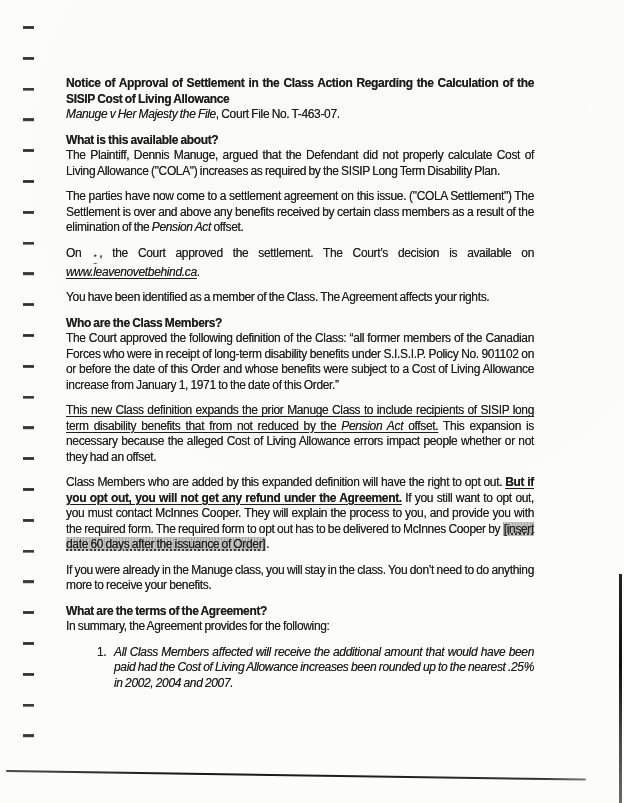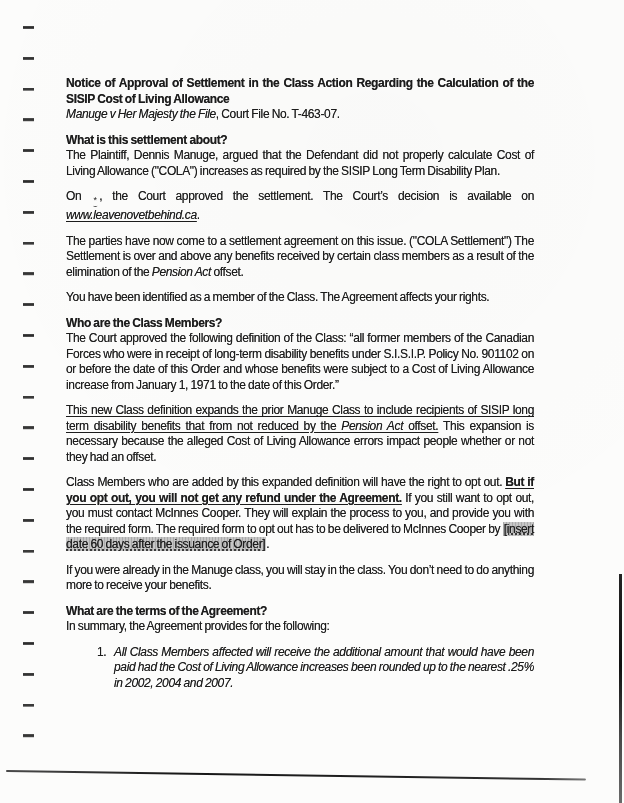--- a/index.html
+++ b/index.html
@@ -72,32 +72,32 @@
 <div class="binder-marks"></div>
 
 <div class="page">
 
   <p class="heading">Notice of Approval of Settlement in the Class Action Regarding the Calculation of the SISIP Cost of Living Allowance</p>
 
   <p class="case-line mb">
     <span class="it">Manuge v Her Majesty the File</span><span>, Court File No. T-463-07.</span>
   </p>
 
-  <p class="heading">What is this settlement about?</p>
+  <p class="heading">What is this available about?</p>
   <p class="mb">The Plaintiff, Dennis Manuge, argued that the Defendant did not properly calculate Cost of Living Allowance ("COLA") increases as required by the SISIP Long Term Disability Plan.</p>
+
+  <p class="mb">
+    <span>The parties have now come to a settlement agreement on this issue. ("COLA Settlement") The Settlement is over and above any benefits received by certain class members as a result of the elimination of the </span><span class="it">Pension Act</span><span> offset.</span>
+  </p>
 
   <p class="mb">
     <span>On </span><span class="mark">
         <span class="t">*</span>
         <span class="b">⌣</span>
       </span><span>, the Court approved the settlement. The Court’s decision is available on </span><span class="url">www.leavenovetbehind.ca</span><span>.</span>
-  </p>
-
-  <p class="mb">
-    <span>The parties have now come to a settlement agreement on this issue. ("COLA Settlement") The Settlement is over and above any benefits received by certain class members as a result of the elimination of the </span><span class="it">Pension Act</span><span> offset.</span>
   </p>
 
   <p class="mb">You have been identified as a member of the Class. The Agreement affects your rights.</p>
 
   <p class="heading">Who are the Class Members?</p>
   <p class="mb">The Court approved the following definition of the Class: “all former members of the Canadian Forces who were in receipt of long-term disability benefits under S.I.S.I.P. Policy No. 901102 on or before the date of this Order and whose benefits were subject to a Cost of Living Allowance increase from January 1, 1971 to the date of this Order.”</p>
 
   <p class="mb">
     <span class="u">This new Class definition expands the prior Manuge Class to include recipients of SISIP long term disability benefits that from not reduced by the </span><span class="u it">Pension Act</span><span class="u"> offset.</span><span> This expansion is necessary because the alleged Cost of Living Allowance errors impact people whether or not they had an offset.</span>
   </p>

